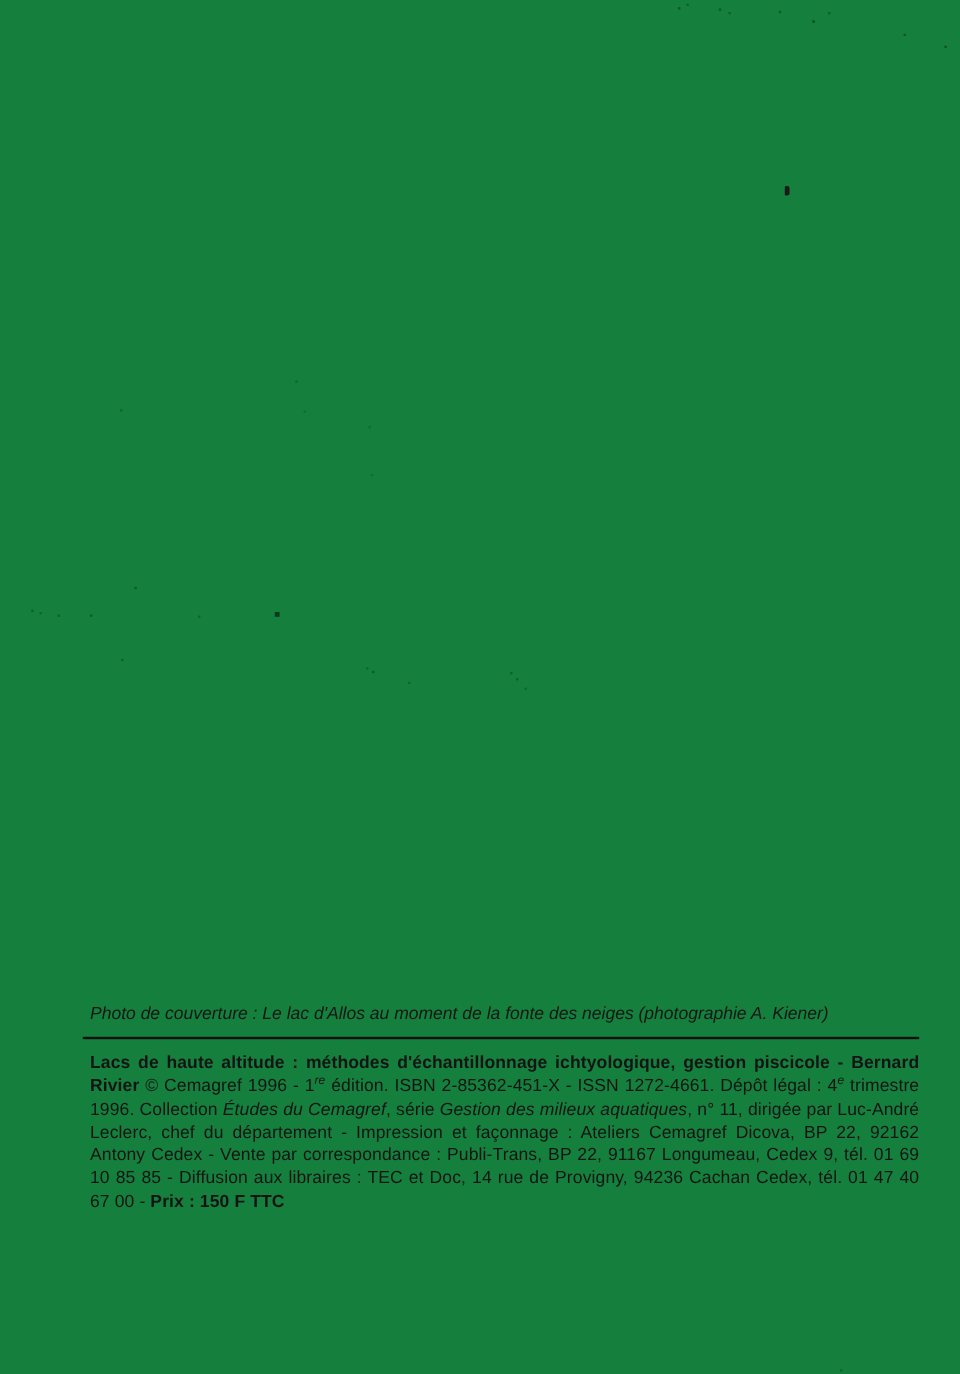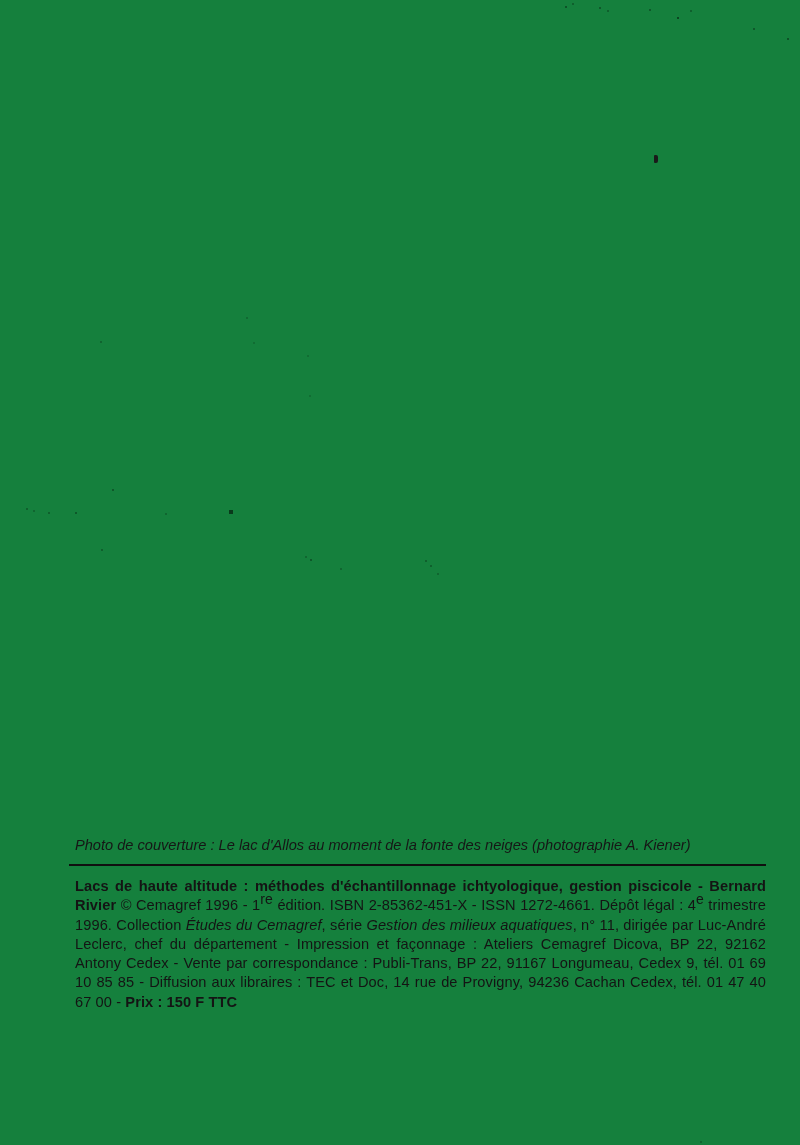--- a/index.html
+++ b/index.html
@@ -88,23 +88,24 @@
     margin: 0;
     font-size: 14.6px;
     line-height: 19.3px;
     text-align: justify;
     color: #141414;
     letter-spacing: 0.1px;
   }
   .colophon b { font-weight: bold; }
   .colophon i { font-style: italic; margin-top: 24px; }
   .colophon sup {
-    font-size: 14px;
+    font-size: 10px;
     line-height: 0;
     vertical-align: super;
+    font-style: italic;
   }
 </style>
 </head>
 <body>
 
 <div class="page">
 
   <div class="specks"></div>
   <div class="artifact-mark"></div>
 

